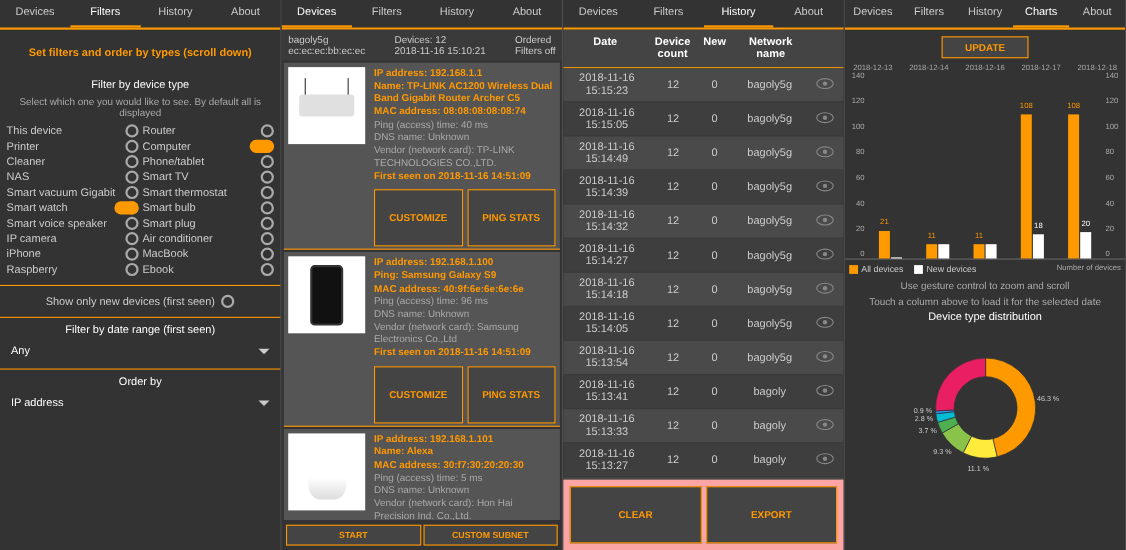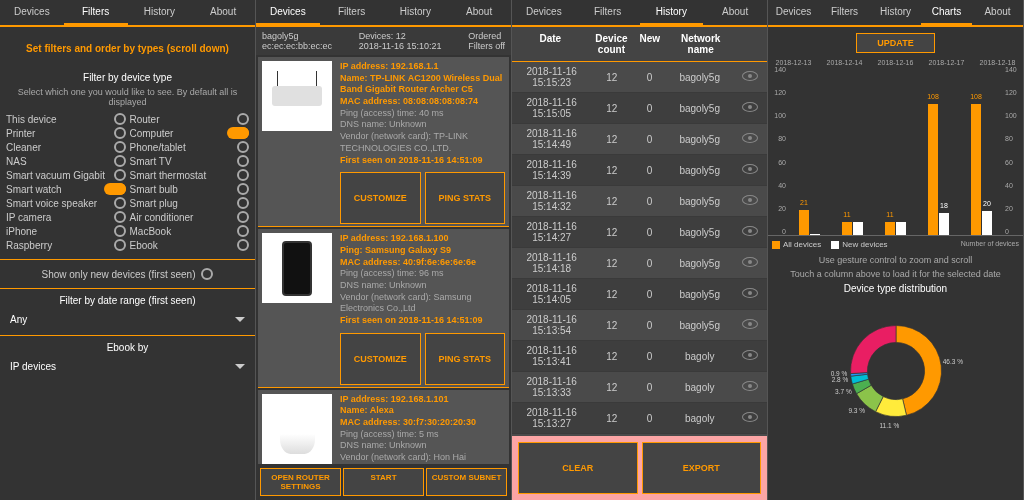--- a/index.html
+++ b/index.html
@@ -160,23 +160,23 @@
     <span>Show only new devices (first seen)</span>
     <span class="radio"></span>
   </div>
   <div class="line-div"></div>
   <div class="head-white">Filter by date range (first seen)</div>
   <div class="sel-row">
     <span>Any</span>
     <span class="tri-down"></span>
   </div>
   <div class="line-div"></div>
-  <div class="head-white">Ebook by</div>
+  <div class="head-white">Order by</div>
   <div class="sel-row">
-    <span>IP devices</span>
+    <span>IP address</span>
     <span class="tri-down"></span>
   </div>
 </div>
 
 <div class="panel">
   <div class="tabs" id="tabs2">
       <div class="tab active">Devices</div>
       <div class="tab">Filters</div>
       <div class="tab">History</div>
       <div class="tab">About</div>
@@ -246,21 +246,20 @@
             <div class="orange">Name: Alexa</div>
             <div class="orange">MAC address: 30:f7:30:20:20:30</div>
             <div class="gray">Ping (access) time: 5  ms</div>
             <div class="gray">DNS name: Unknown</div>
             <div class="gray">Vendor (network card): Hon Hai Precision Ind. Co.,Ltd.</div>
           </div>
         </div>
       </div>
     </div>
   <div class="btn-row-3">
-    <div class="btn">OPEN ROUTER SETTINGS</div>
     <div class="btn">START</div>
     <div class="btn">CUSTOM SUBNET</div>
   </div>
 </div>
 
 <div class="panel">
   <div class="tabs" id="tabs3">
       <div class="tab">Devices</div>
       <div class="tab">Filters</div>
       <div class="tab active">History</div>

